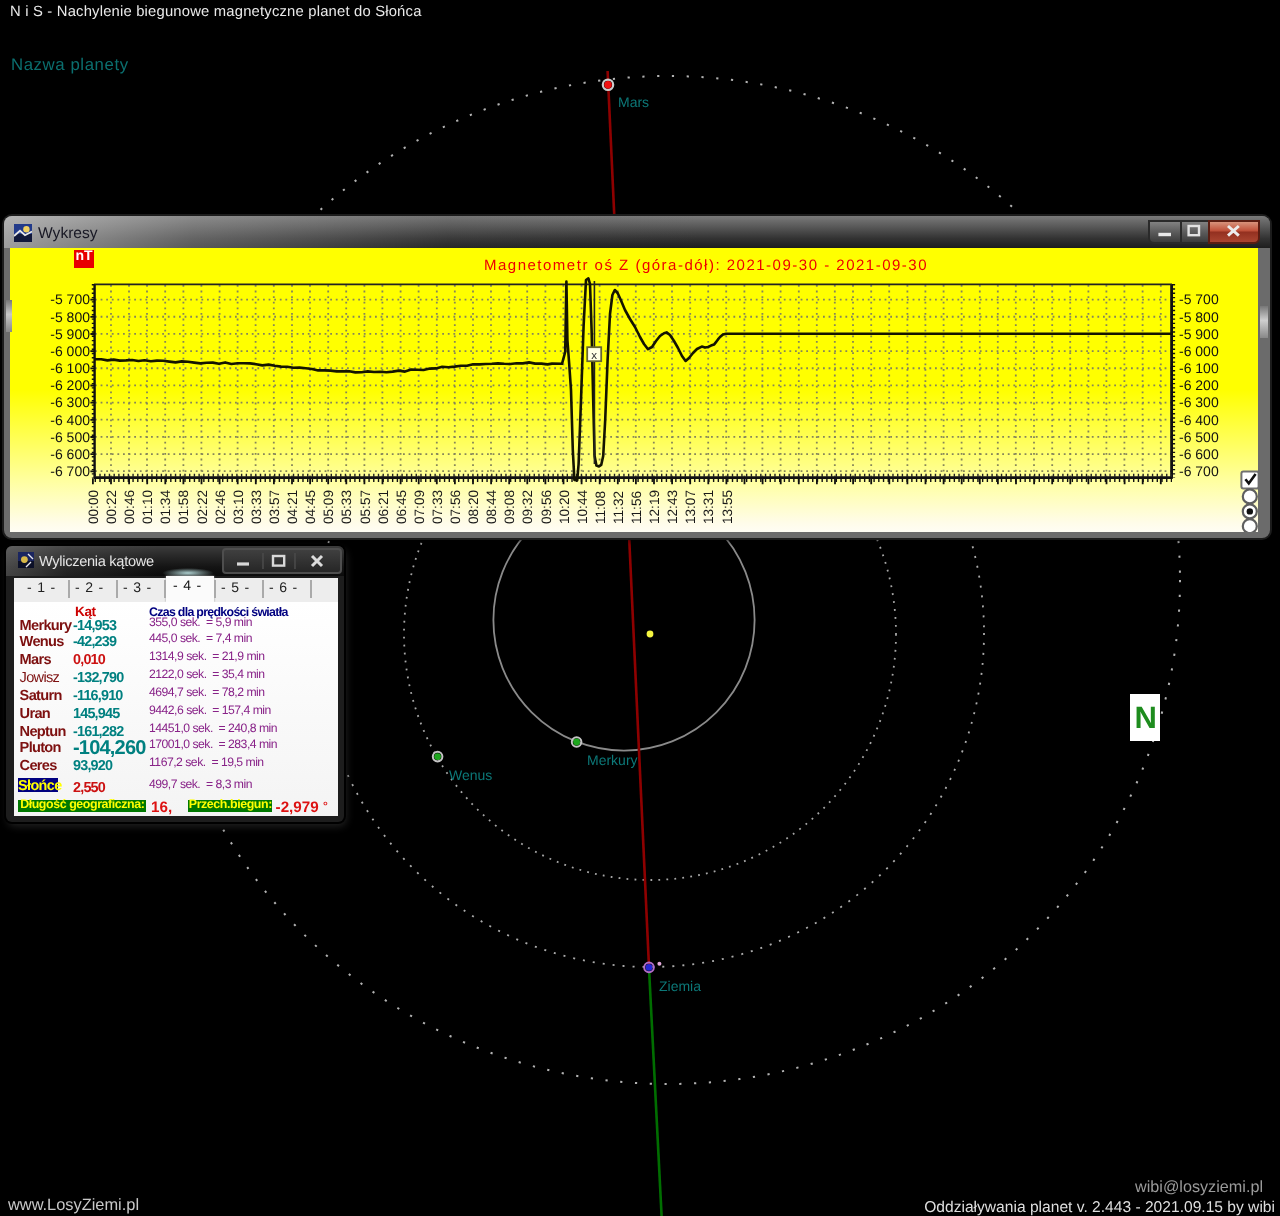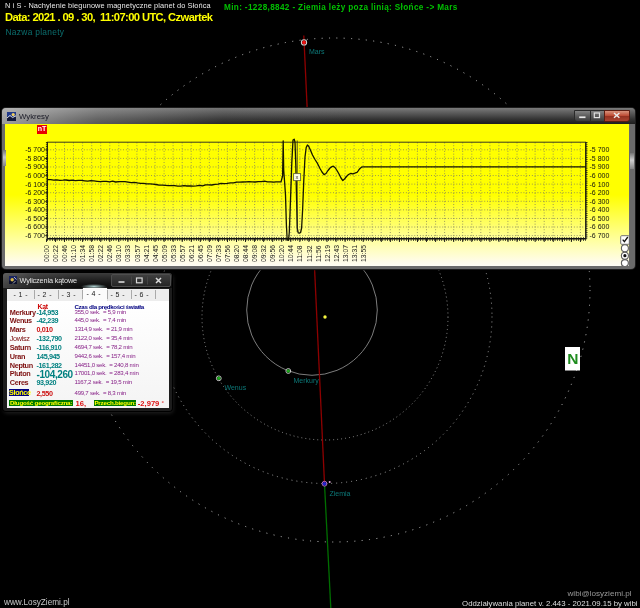--- a/index.html
+++ b/index.html
@@ -46,22 +46,20 @@
       <text x="293.5" y="382.5">Merkury</text>
       <text x="224.5" y="390">Wenus</text>
       <text x="329.5" y="495.5">Ziemia</text>
     </g>
 
     <rect x="565" y="347" width="15" height="23.5" fill="#ffffff"></rect>
     <text x="567.2" y="364" font-size="15.5" font-weight="bold" fill="#1e8c1e" font-family="Liberation Sans,sans-serif">N</text>
   </svg>
 
   <div class="abs" style="left:5px;top:1px;z-index:3;font-size:7.4px;color:#e9e9e9;letter-spacing:0.1px;">N i S - Nachylenie biegunowe magnetyczne planet do Słońca</div>
-  <div class="abs" style="left:224px;top:2.5px;z-index:3;font-size:8.2px;color:#00c000;font-weight:bold;letter-spacing:0.35px;">Min: -1228,8842 - Ziemia leży poza linią: Słońce -&gt; Mars</div>
-  <div class="abs" style="left:5px;top:10.5px;z-index:3;font-size:11.2px;font-weight:bold;color:#ffff00;letter-spacing:-0.6px;">Data: 2021 . 09 . 30,&nbsp; 11:07:00 UTC, Czwartek</div>
   <div class="abs" style="left:5.5px;top:27px;z-index:3;font-size:8.4px;color:#0b6f6f;letter-spacing:0.3px;">Nazwa planety</div>
 
   <div class="abs" style="left:4px;top:597.5px;z-index:3;font-size:8.2px;color:#c8c8c8;text-align:center;">www.LosyZiemi.pl</div>
   <div class="abs" style="right:8.5px;top:589px;z-index:3;font-size:8.1px;color:#9a9a9a;">wibi@losyziemi.pl</div>
   <div class="abs" style="right:2.5px;top:598.5px;z-index:3;font-size:7.8px;color:#dedede;">Oddziaływania planet v. 2.443 - 2021.09.15 by wibi</div>
 
   <div id="chartwin" class="abs" style="left:2px;top:108px;width:632.5px;height:160.5px;z-index:5;
        background:#6b6b6b;border-radius:4px;box-shadow:0 0 0 1px #1c1c1c, 0 1px 3px rgba(0,0,0,0.8);">
 
     <div class="abs" style="left:0;top:0;width:632.5px;height:16px;border-radius:4px 4px 0 0;
@@ -255,20 +253,21 @@
           <circle cx="624.9" cy="248.2" r="3.5" fill="#fff" stroke="#5f5f5f" stroke-width="1.1"></circle>
           <circle cx="624.9" cy="255.7" r="3.5" fill="#fff" stroke="#5f5f5f" stroke-width="1.1"></circle>
           <circle cx="624.9" cy="255.7" r="1.6" fill="#111"></circle>
           <circle cx="624.9" cy="263.1" r="3.5" fill="#fff" stroke="#5f5f5f" stroke-width="1.1"></circle>
         </g>
       </svg>
 
       <div class="abs" style="left:32px;top:1px;width:10px;height:8.5px;background:#e80000;color:#fff;
            font-size:7px;font-weight:bold;text-align:center;line-height:8px;">nT</div>
 
+      <div class="abs" style="left:237px;top:3.5px;font-size:7.5px;color:#ee0000;letter-spacing:0.75px;">Magnetometr oś Z (góra-dół): 2021-09-30 - 2021-09-30</div>
     </div>
     <div class="abs" style="left:0.5px;top:42px;width:3.5px;height:16px;background:linear-gradient(180deg,#777,#c8c8c8 45%,#888);"></div>
 
     <div class="abs" style="left:627.5px;top:45px;width:4px;height:16px;background:linear-gradient(180deg,#777,#cfcfcf 45%,#888);"></div>
   </div>
 
   <div id="calcwin" class="abs" style="left:3px;top:272.5px;width:169px;height:138.5px;z-index:6;
        background:#1d1d1d;border-radius:3px;box-shadow:0 0 0 1px #000, 1px 2px 4px rgba(40,40,40,0.9);">
     <div class="abs" style="left:0;top:0;width:169px;height:15px;border-radius:3px 3px 0 0;
          background:linear-gradient(90deg, rgba(150,150,150,0.4) 0%, rgba(110,110,110,0.22) 18%, rgba(0,0,0,0) 45%), linear-gradient(180deg,#3c3c3c 0,#2a2a2a 30%,#141414 70%,#0b0b0b 100%);"></div>

